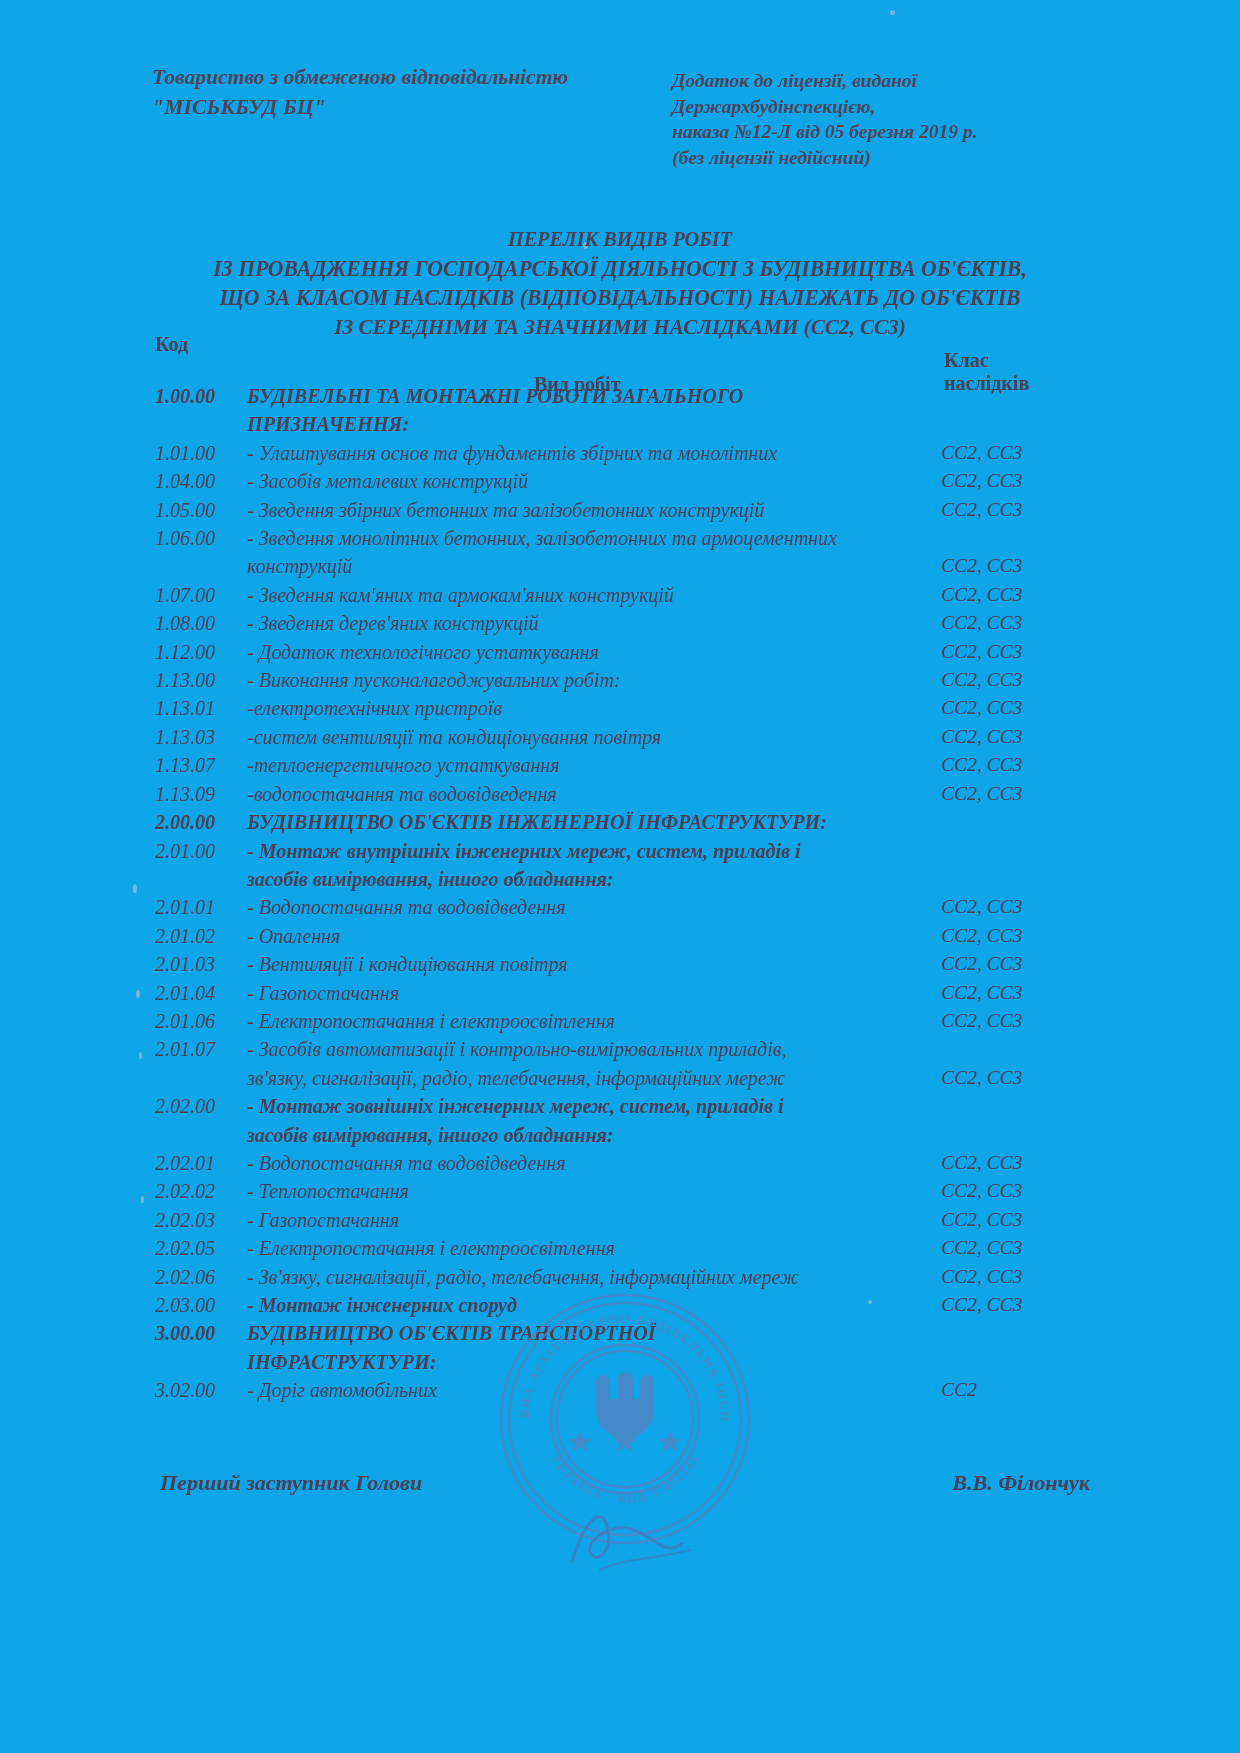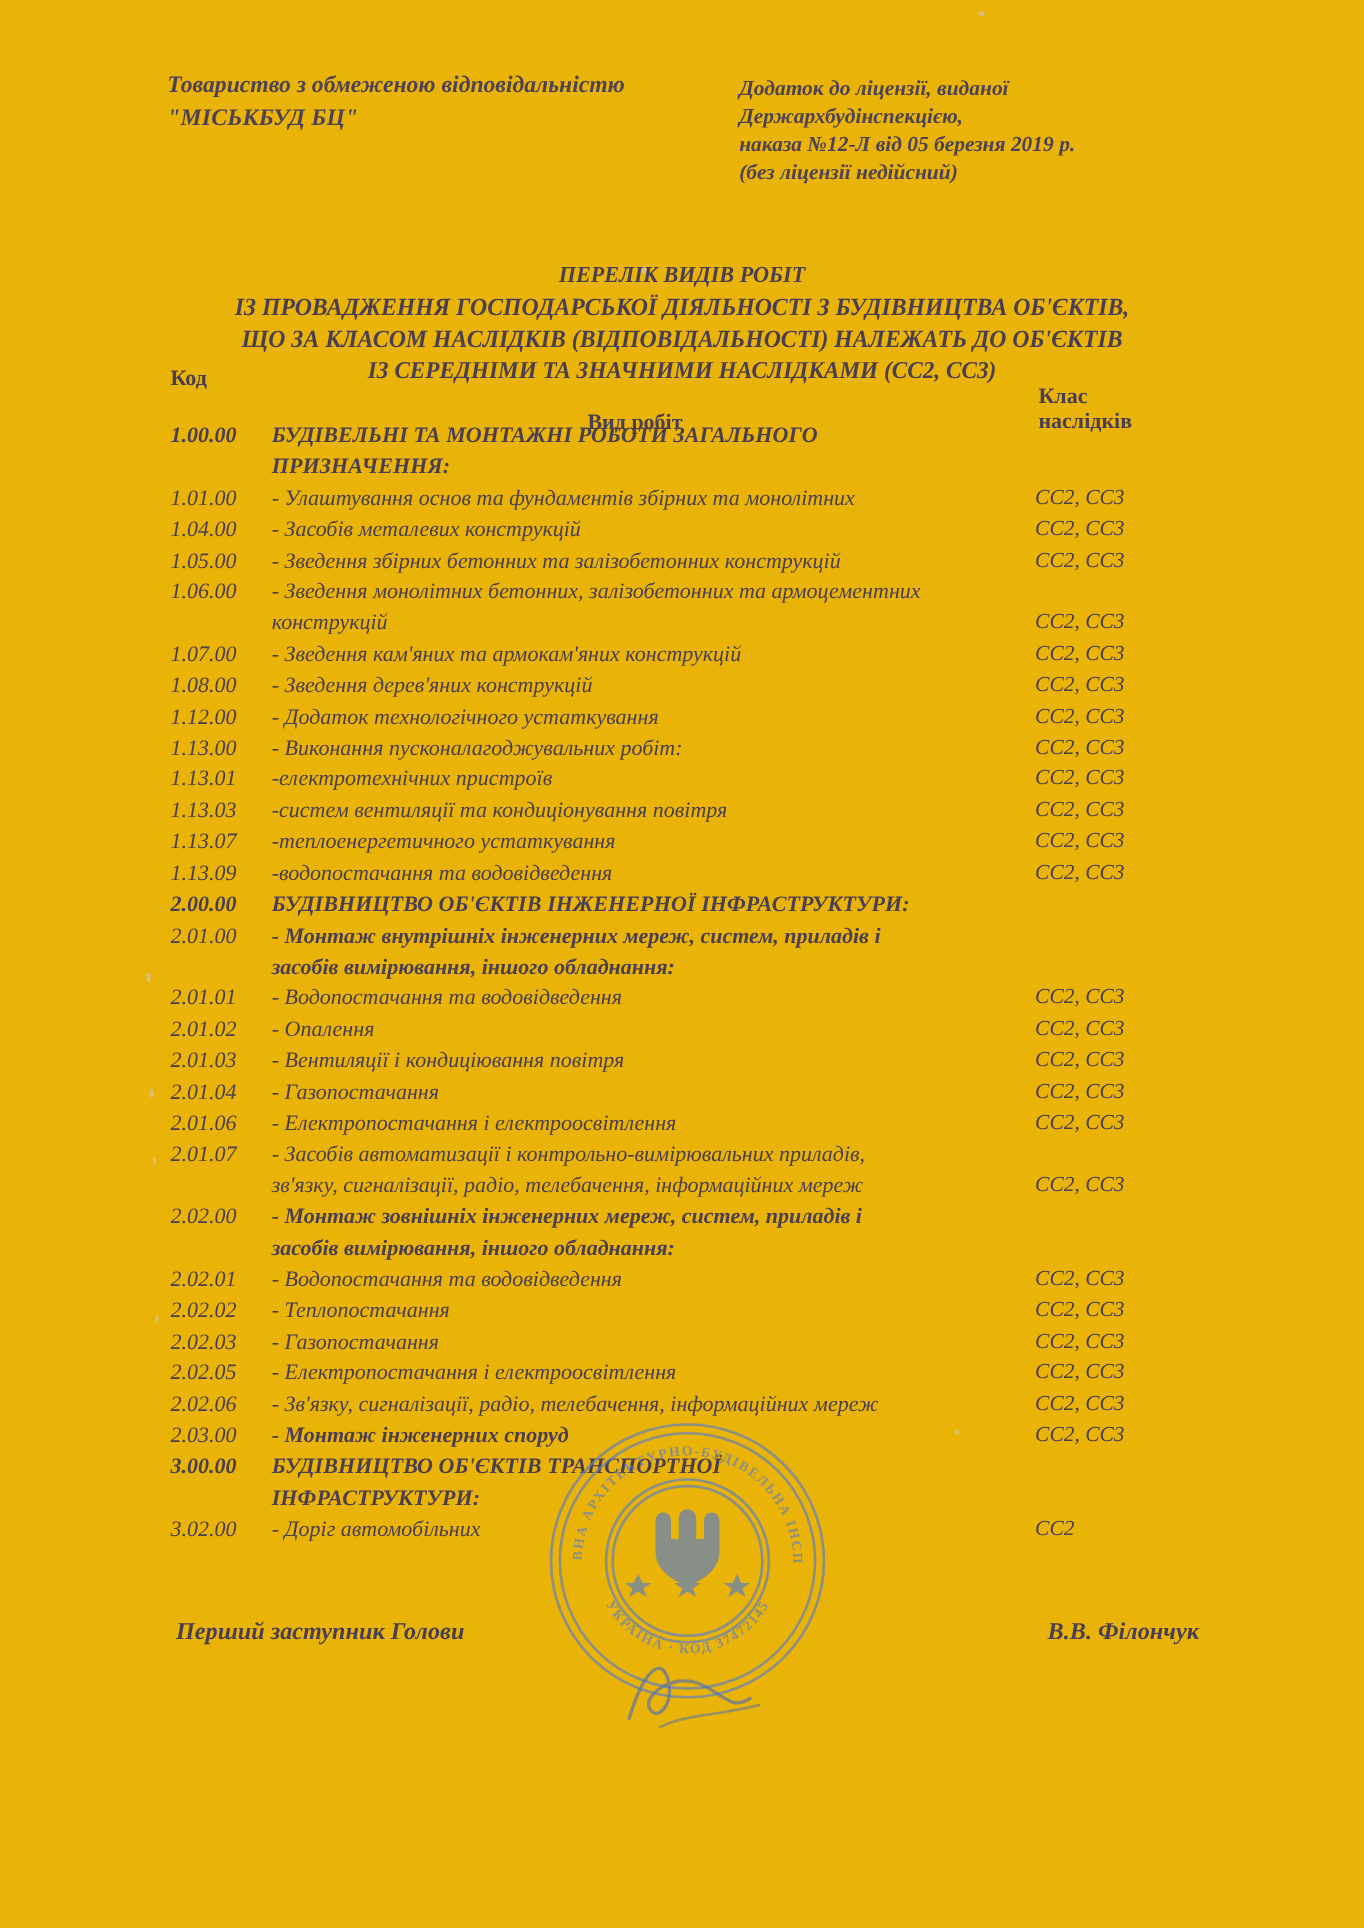--- a/index.html
+++ b/index.html
@@ -11,21 +11,21 @@
     width: 1240px;
     height: 1753px;
     position: relative;
     font-family: "Liberation Serif", "DejaVu Serif", serif;
     color: #4a3f52;
     overflow: hidden;
   }
   .page {
     position: absolute;
     inset: 0;
-    background: #eab308;
+    background: #0ea5e9;
   }
 
   
   .header {
     position: absolute;
     top: 62px;
     left: 0;
     right: 0;
     height: 110px;
   }
@@ -50,21 +50,21 @@
     font-style: italic;
     font-weight: bold;
     font-size: 19.5px;
     line-height: 25.5px;
     color: #4e4257;
   }
 
   
   .title-block {
     position: absolute;
-    top: 235px;
+    top: 225px;
     left: 120px;
     width: 1000px;
     text-align: center;
     font-style: italic;
     font-weight: bold;
     color: #4a3e53;
   }
   .title-line {
     font-size: 21.5px;
     line-height: 29px;

